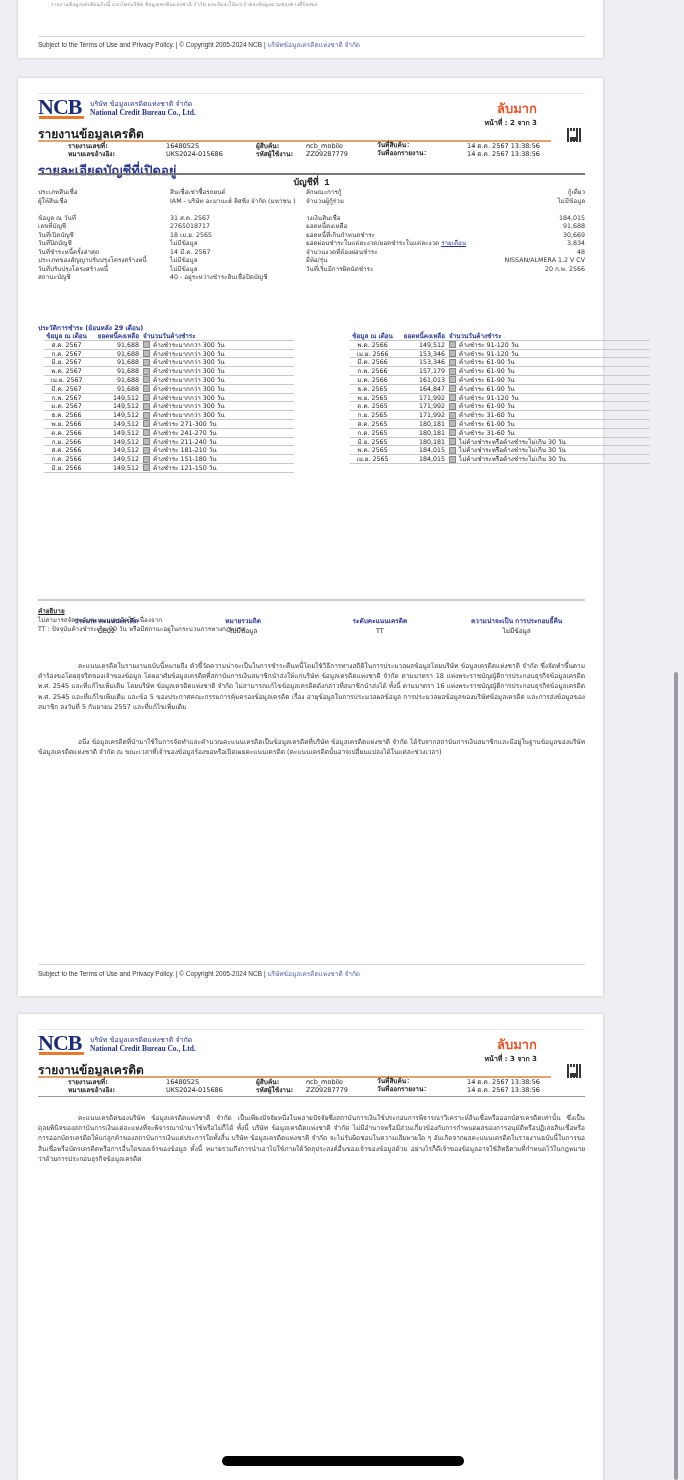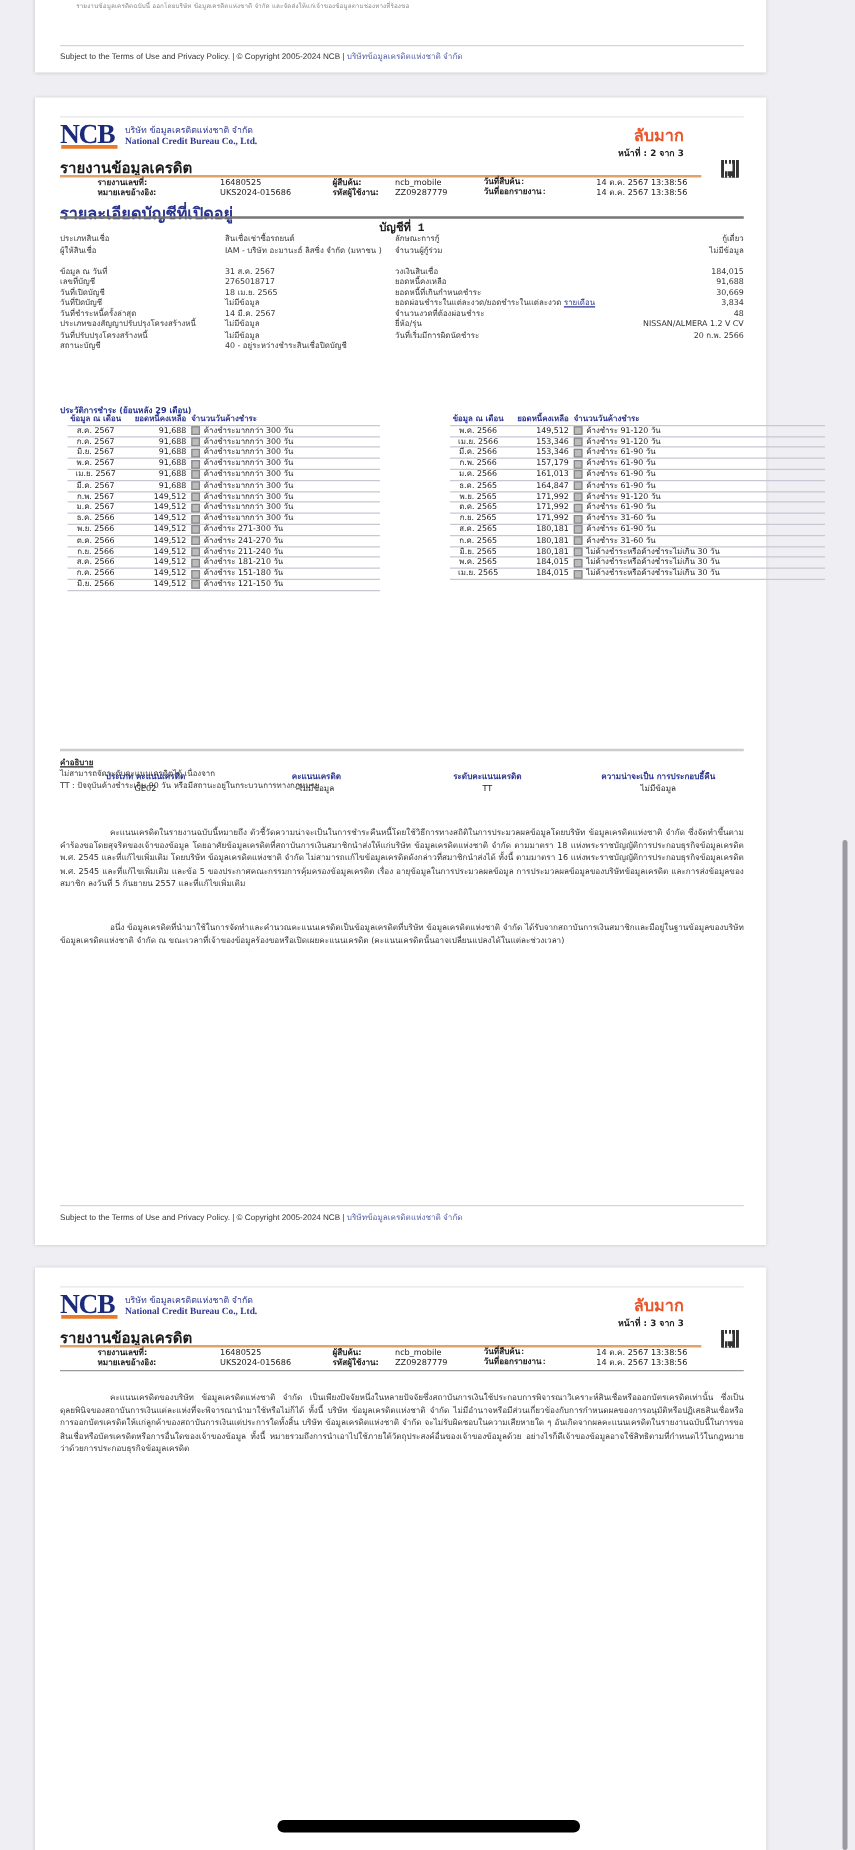--- a/index.html
+++ b/index.html
@@ -3,21 +3,21 @@
 <meta charset="utf-8">
 <style>
   html, body { margin:0; padding:0; }
   body {
     width:684px; height:1480px; overflow:hidden; position:relative;
     background:#efeff3;
     font-family:"DejaVu Sans", "Liberation Sans", sans-serif;
     color:#222;
   }
   .page {
-    position:absolute; left:28px; width:585px; background:#fff;
+    position:absolute; left:18px; width:585px; background:#fff;
     box-shadow:0 0 3px rgba(0,0,0,0.18);
   }
   .p1 { top:-20px; height:78px; }
   .p2 { top:78px; height:918px; }
   .p3 { top:1014px; height:480px; }
   .p1-note { position:absolute; left:33px; top:20px; font-size:5px; color:#888; letter-spacing:0.1px; }
   .footer-rule { position:absolute; left:20px; right:18px; height:1px; background:#d5d5d5; }
   .footer { position:absolute; left:20px; font-size:6.5px; color:#333; white-space:nowrap; font-family:"Liberation Sans", sans-serif; }
   .footer .link { color:#5560a8; }
 
@@ -436,21 +436,21 @@
           <span class="d">
             <span class="sq"></span>
             <span>ไม่ค้างชำระหรือค้างชำระไม่เกิน 30 วัน</span>
           </span>
         </div>
       </div>
 
     <div class="score">
       <div class="srow sh">
         <div>ประเภท คะแนนเครดิต</div>
-        <div>คะแนนเครดิต</div>
+        <div>หมายรวมถิต</div>
         <div>ระดับคะแนนเครดิต</div>
         <div>ความน่าจะเป็น การประกอบธี้คืน</div>
       </div>
       <div class="srow">
         <div>GE02</div>
         <div>ไม่มีข้อมูล</div>
         <div>TT</div>
         <div>ไม่มีข้อมูล</div>
       </div>
     </div>

